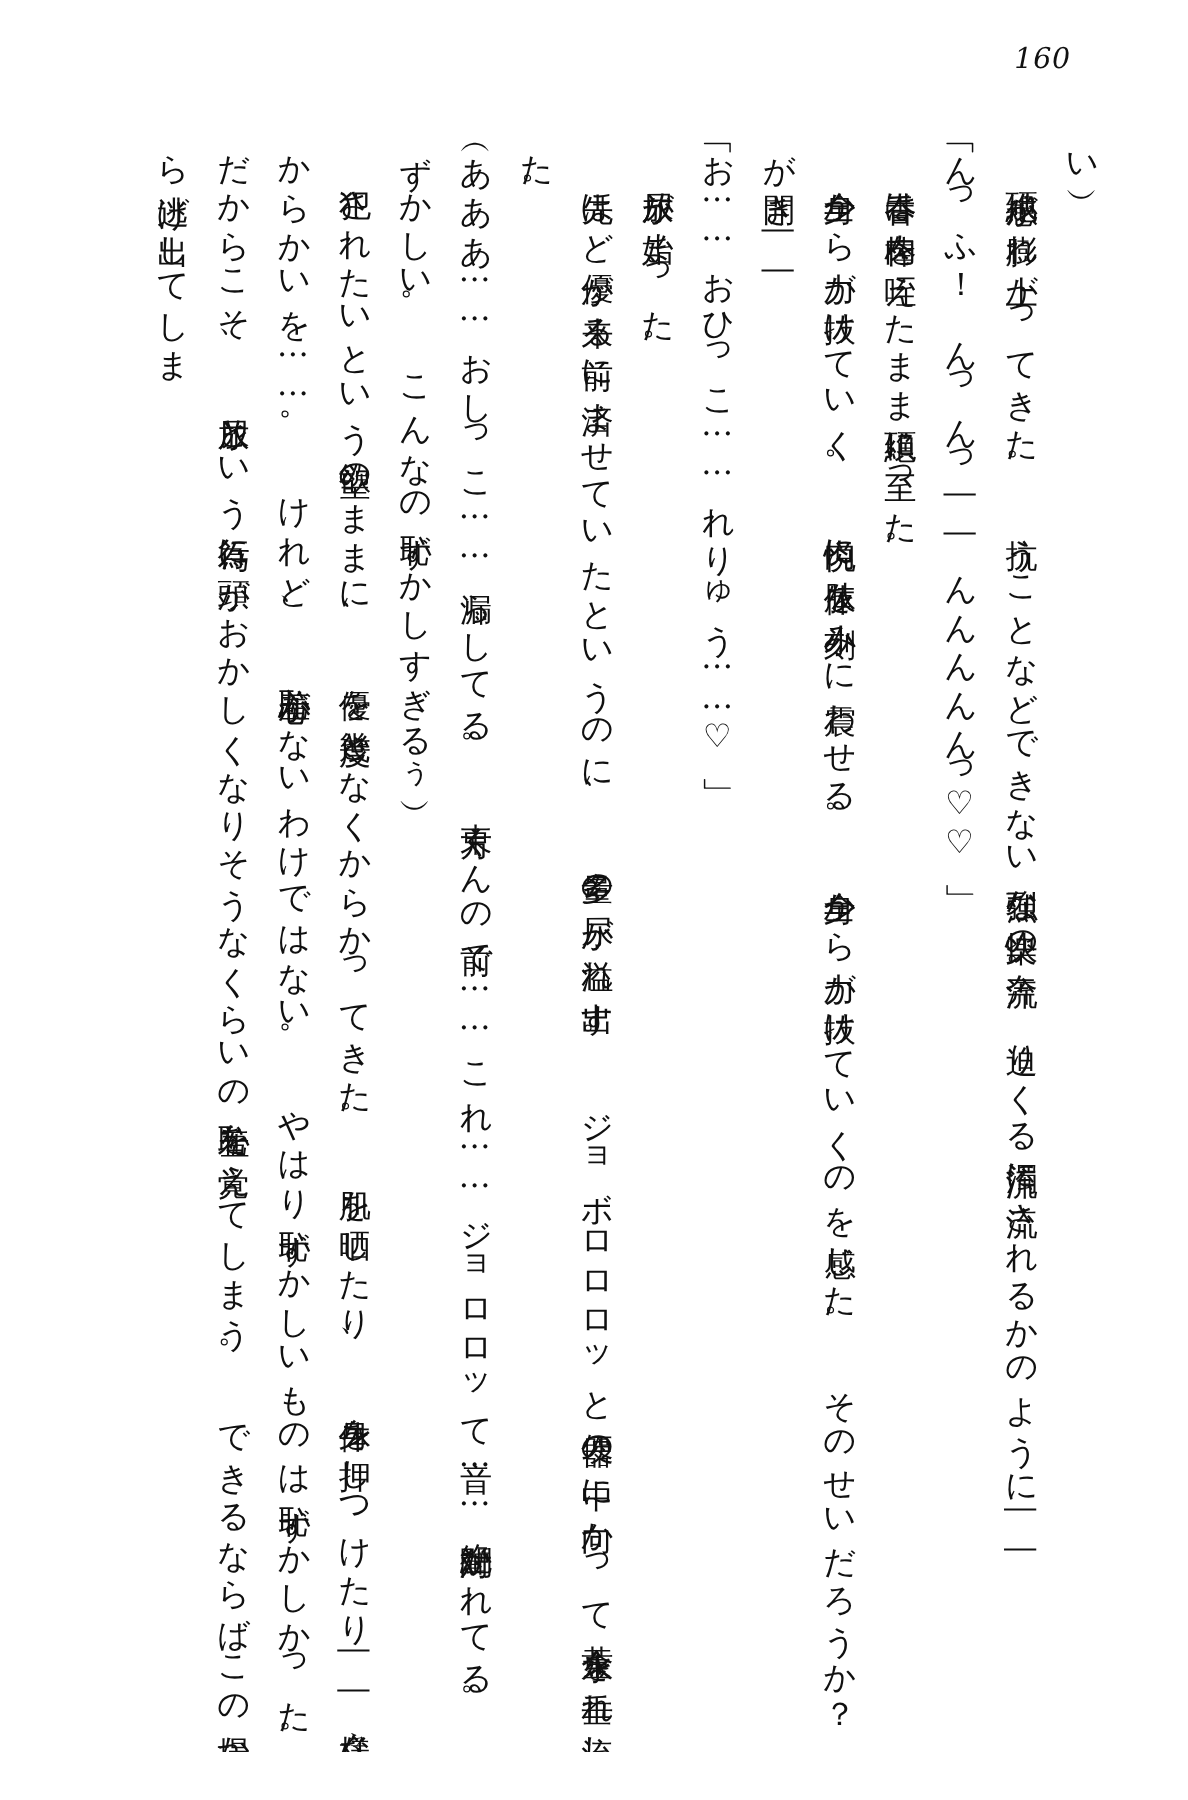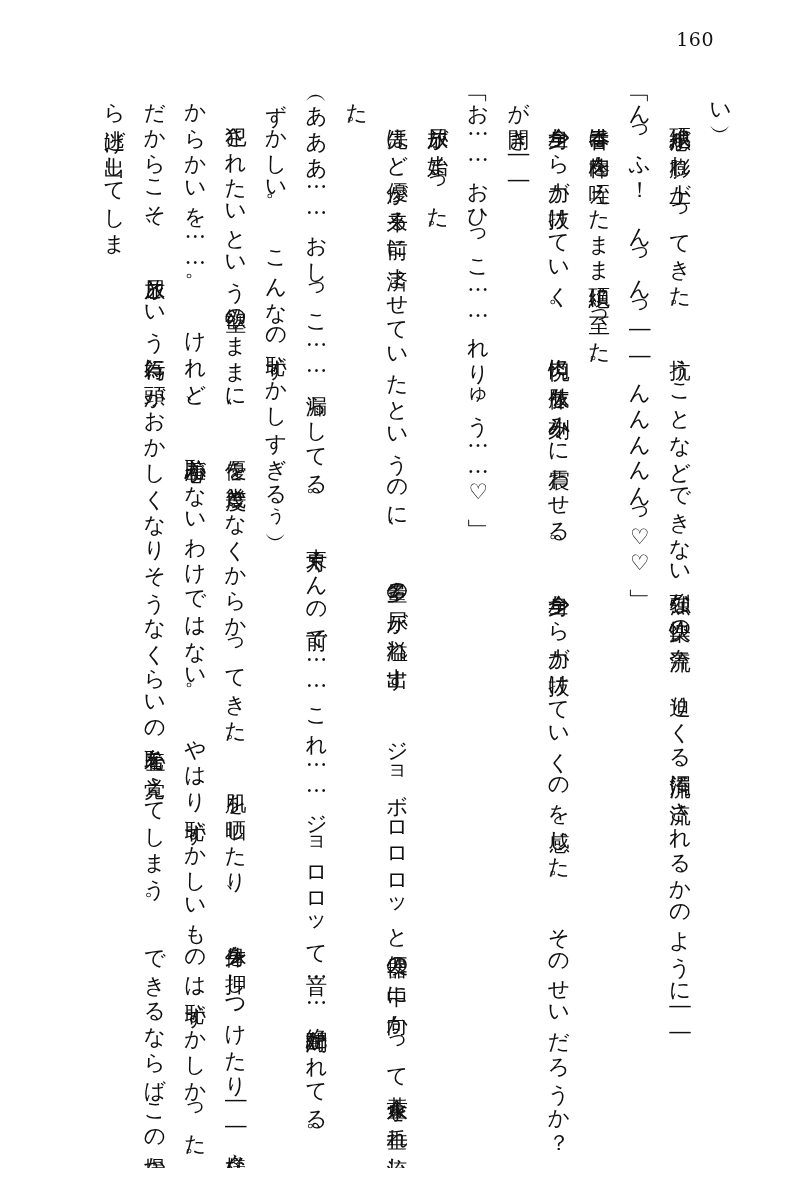--- a/index.html
+++ b/index.html
@@ -21,20 +21,21 @@
     height: 1200px;
     box-sizing: border-box;
     background: #ffffff;
   }
 
   .page-number {
     position: absolute;
     top: 28px;
     right: 78px;
     font-size: 19px;
+    font-style: italic;
     font-family: "DejaVu Serif", "Liberation Serif", serif;
     color: #111111;
     letter-spacing: 0.5px;
   }
 
   .text-body {
     position: absolute;
     top: 88px;
     right: 52px;
     left: 42px;

